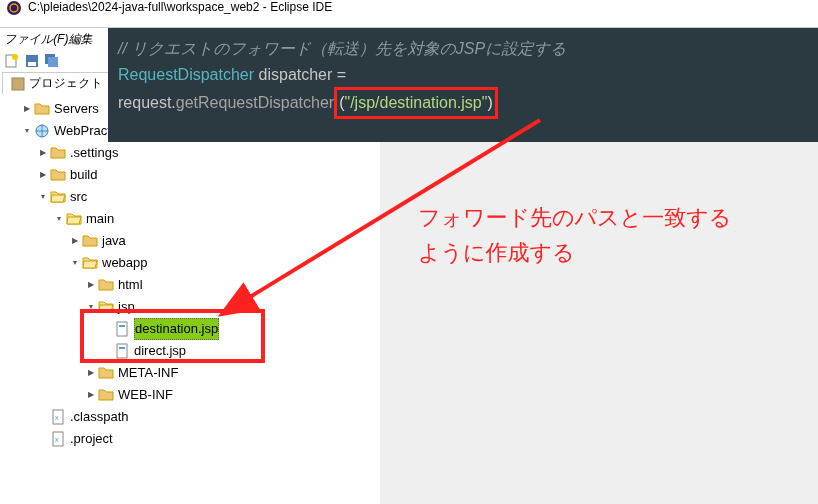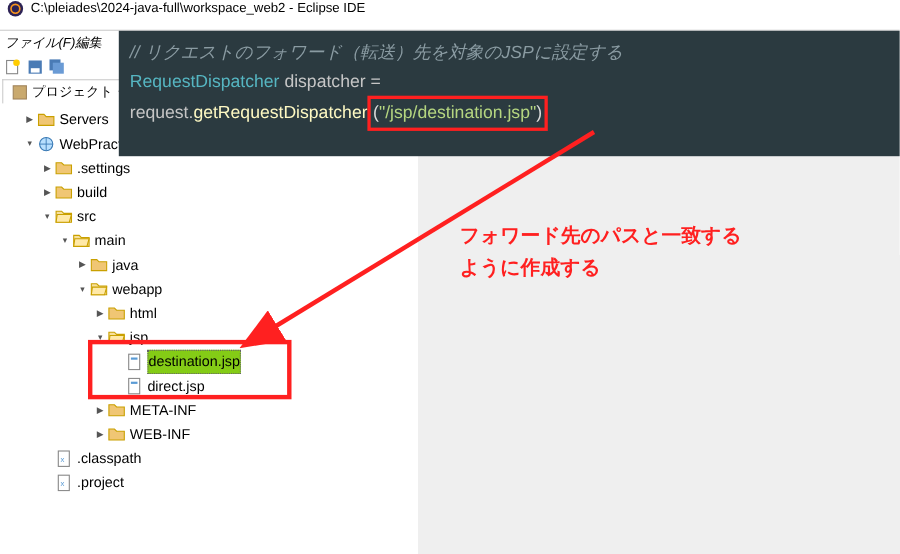--- a/index.html
+++ b/index.html
@@ -31,26 +31,26 @@
   .indent-3 { padding-left: 48px; }
   .indent-4 { padding-left: 64px; }
   .indent-5 { padding-left: 80px; }
   .indent-6 { padding-left: 96px; }
   
   .editor-pane { flex: 1; background: #efefef; position: relative; }
   
   .code-overlay { position: absolute; left: 108px; top: 28px; width: 710px; height: 114px; background: #2b3a40; font-family: "Consolas", monospace; font-size: 16px; color: #c6c6c6; padding: 8px 10px; line-height: 1.6; }
   .code-overlay .comment { color: #8a9ba2; font-style: italic; }
   .code-overlay .type { color: #56b6c2; }
-  .code-overlay .method { color: #fef9c3; }
+  .code-overlay .method { color: #a3a3a3; }
   .code-overlay .string { color: #b5d680; }
   .code-overlay .paren { color: #dcdcdc; }
   .code-overlay .highlight-box { border: 3px solid #ff2020; padding: 0 2px; display: inline-block; }
   
-  .annotation { position: absolute; left: 418px; top: 200px; font-size: 18px; color: #ff2020; line-height: 1.6; font-weight: 700; }
+  .annotation { position: absolute; left: 418px; top: 200px; font-size: 22px; color: #ff2020; line-height: 1.6; font-weight: 400; }
   
   .folder-highlight { position: absolute; border: 4px solid #ff2020; left: 80px; top: 309px; width: 185px; height: 54px; pointer-events: none; }
   
   .arrow-svg { position: absolute; left: 0; top: 0; width: 818px; height: 504px; pointer-events: none; }
 </style>
 </head>
 <body>
 
 <div class="titlebar">
   <svg class="icon" viewBox="0 0 16 16">

